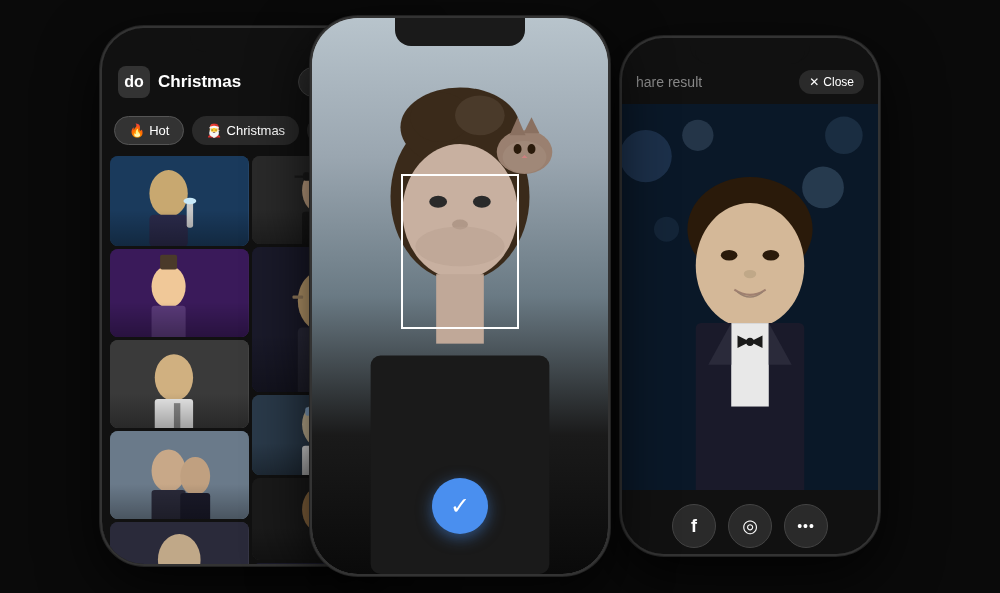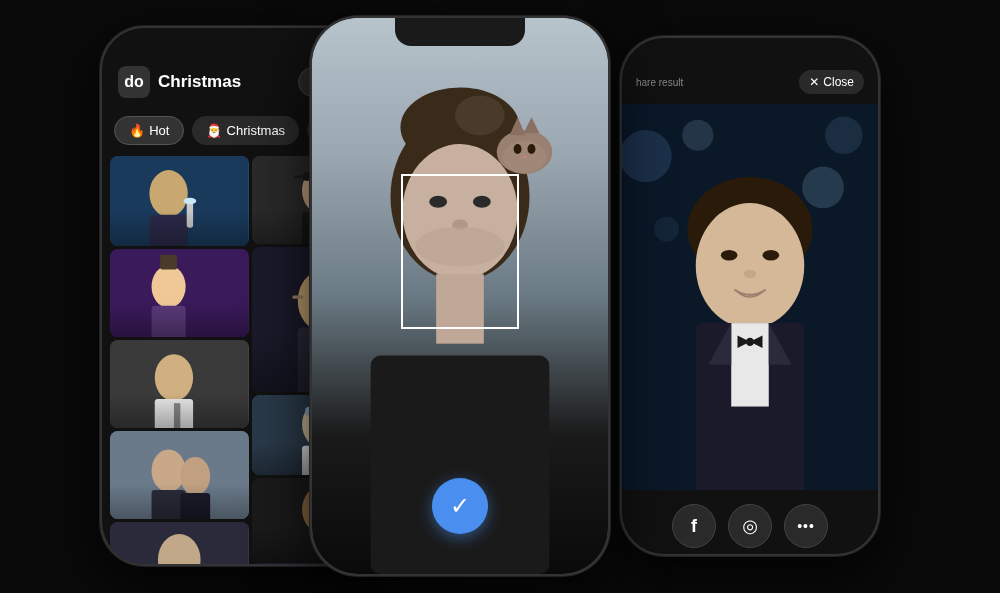--- a/index.html
+++ b/index.html
@@ -229,21 +229,21 @@
     .result-header {
       display: flex;
       align-items: center;
       justify-content: space-between;
       padding: 36px 14px 10px;
       background: #111;
     }
 
     .share-text {
       color: #888;
-      font-size: 10px;
+      font-size: 14px;
     }
 
     .close-btn {
       display: flex;
       align-items: center;
       gap: 4px;
       background: #2a2a2a;
       border-radius: 16px;
       padding: 5px 10px;
       color: white;

